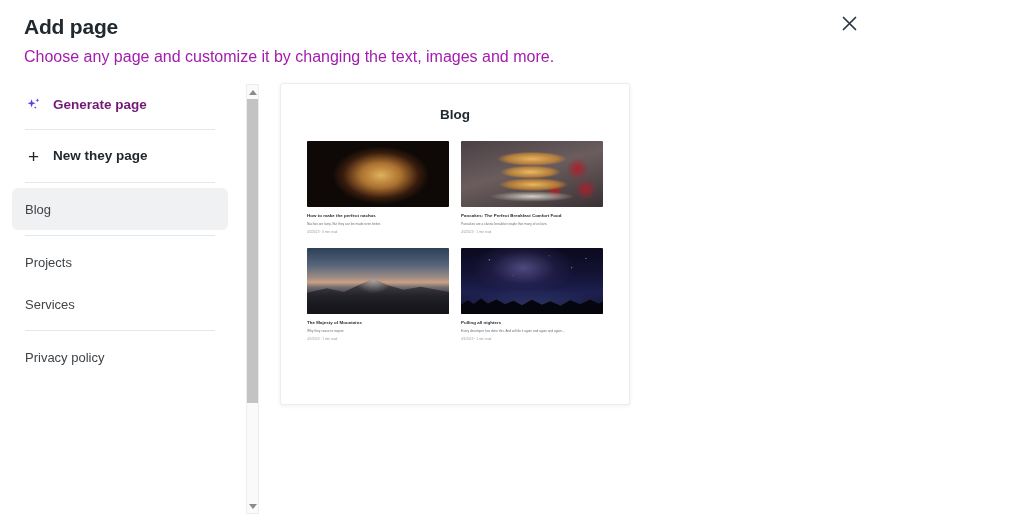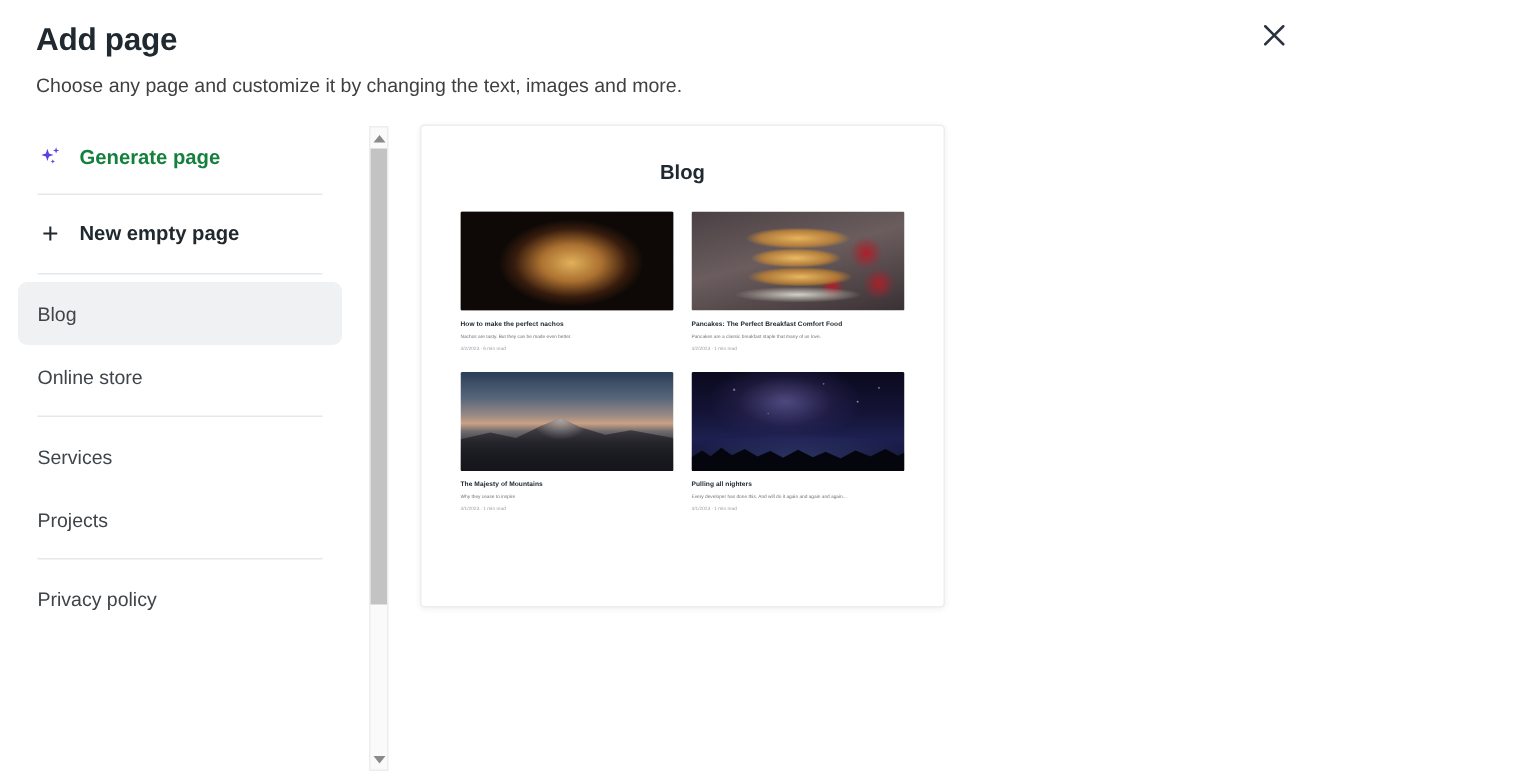--- a/index.html
+++ b/index.html
@@ -11,21 +11,21 @@
   }
   .dialog { position: relative; width: 874px; height: 520px; background: #fff; }
 
   
   .header { padding: 14px 24px 0 24px; }
   .title {
     font-size: 21px; font-weight: bold; color: #20292F;
     letter-spacing: -0.2px; line-height: 26px;
   }
   .subtitle {
-    margin-top: 9px; font-size: 13px; color: #404040; line-height: 16px;
+    margin-top: 9px; font-size: 16px; color: #a21caf; line-height: 16px;
   }
   .close-btn {
     position: absolute; top: 8px; right: 10px;
     width: 30px; height: 30px; border: none; background: transparent;
     cursor: pointer; display: flex; align-items: center; justify-content: center;
     border-radius: 4px;
   }
   .close-btn svg { display: block; }
 
   
@@ -34,21 +34,21 @@
   
   .sidebar {
     position: absolute; left: 0; top: 0; width: 240px; bottom: 0;
     padding: 0 12px; overflow: hidden;
   }
   .side-row {
     height: 42px; display: flex; align-items: center; gap: 11px;
     padding: 0 13px; border-radius: 6px; cursor: pointer;
     font-size: 13px; color: #3F4449;
   }
-  .side-row.generate { color: #15803d; font-weight: bold; font-size: 13.5px; height: 38px; margin-top: 8px; }
+  .side-row.generate { color: #701a75; font-weight: bold; font-size: 13.5px; height: 38px; margin-top: 8px; }
   .side-row.newpage  { font-weight: bold; color: #20292F; font-size: 13.5px; }
   .side-row.selected { background: #F0F1F3; }
   .side-label { line-height: 1; }
   .divider { height: 1px; background: #E6E7E9; margin: 5px 13px; }
   .ico { width: 17px; height: 17px; display: flex; align-items: center; justify-content: center; flex: none; }
   .plus-ico { font-size: 19px; line-height: 1; color: #20292F; font-weight: 400; }
 
   
   .scrollbar {
     position: absolute; left: 246px; top: 6px; width: 13px; bottom: 6px;
@@ -170,39 +170,36 @@
             <path d="M9.2 9.1 L9.6 10.2 L10.7 10.6 L9.6 11.0 L9.2 12.1 L8.8 11.0 L7.7 10.6 L8.8 10.2 Z" fill="#5E3FE3"></path>
           </svg>
         </span>
         <span class="side-label">Generate page</span>
       </div>
 
       <div class="divider"></div>
 
       <div class="side-row newpage">
         <span class="ico plus-ico">+</span>
-        <span class="side-label">New empty page</span>
+        <span class="side-label">New they page</span>
       </div>
 
       <div class="divider"></div>
 
       <div class="side-row selected">
         <span class="side-label">Blog</span>
       </div>
+
+      <div class="divider"></div>
+
       <div class="side-row">
-        <span class="side-label">Online store</span>
-      </div>
-
-      <div class="divider"></div>
-
+        <span class="side-label">Projects</span>
+      </div>
       <div class="side-row">
         <span class="side-label">Services</span>
-      </div>
-      <div class="side-row">
-        <span class="side-label">Projects</span>
       </div>
 
       <div class="divider"></div>
 
       <div class="side-row">
         <span class="side-label">Privacy policy</span>
       </div>
     </div>
 
     <div class="scrollbar">

